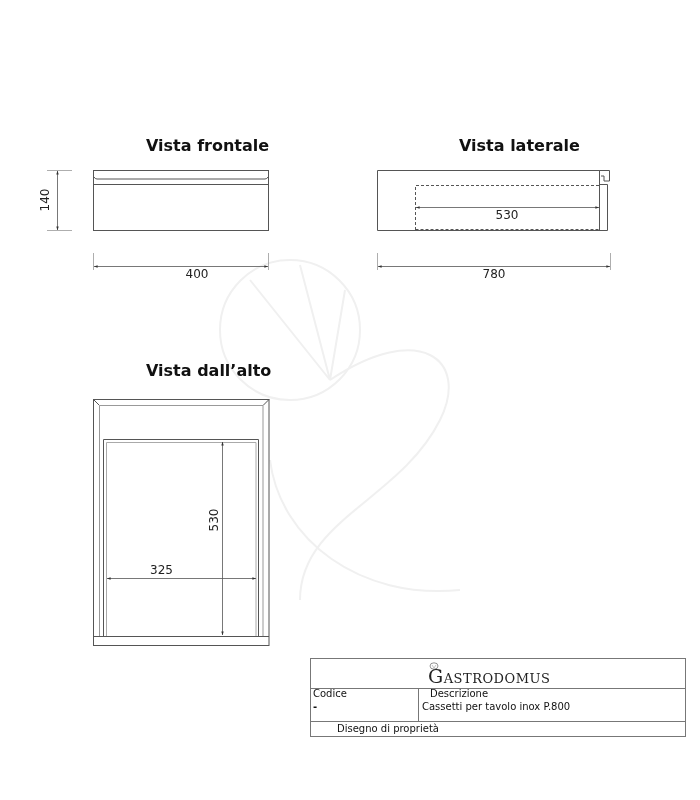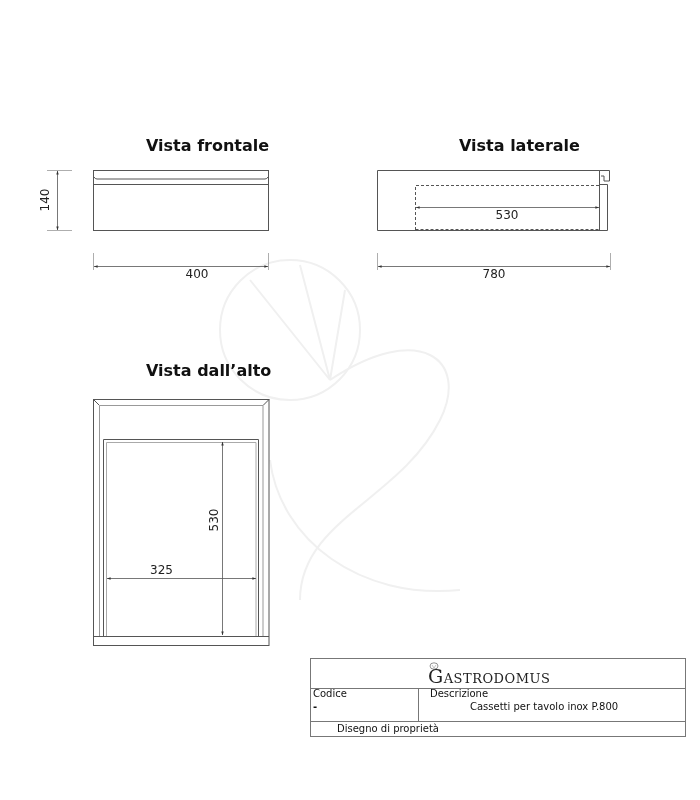--- a/index.html
+++ b/index.html
@@ -114,15 +114,15 @@
     </svg>
     <div class="logo">
       <span class="cap">G</span><span class="rest">ASTRODOMUS</span>
     </div>
   </div>
   <div class="col-div"></div>
   <div class="row-div"></div>
   <div class="cell" style="left:2px; top:29px;">Codice</div>
   <div class="cell" style="left:2px; top:42px; font-weight:bold;">-</div>
   <div class="cell" style="left:111px; top:29px;margin-left:8px;">Descrizione</div>
-  <div class="cell" style="left:111px; top:42px;margin-left:48px;">Cassetti per tavolo inox P.800</div>
+  <div class="cell" style="left:111px; top:42px;">Cassetti per tavolo inox P.800</div>
   <div class="cell" style="left:2px; top:64px;margin-left:24px;">Disegno di proprietà</div>
 </div>
 
 </body></html>

